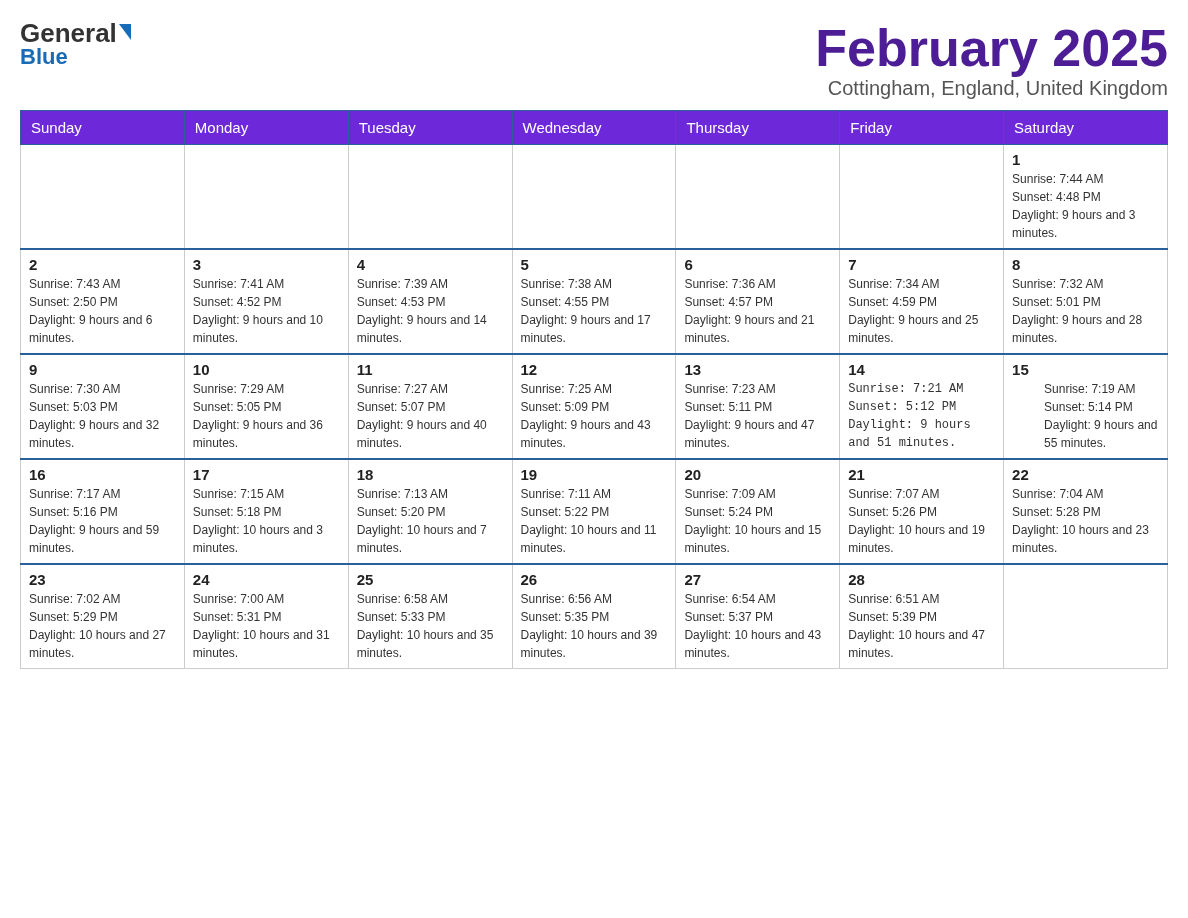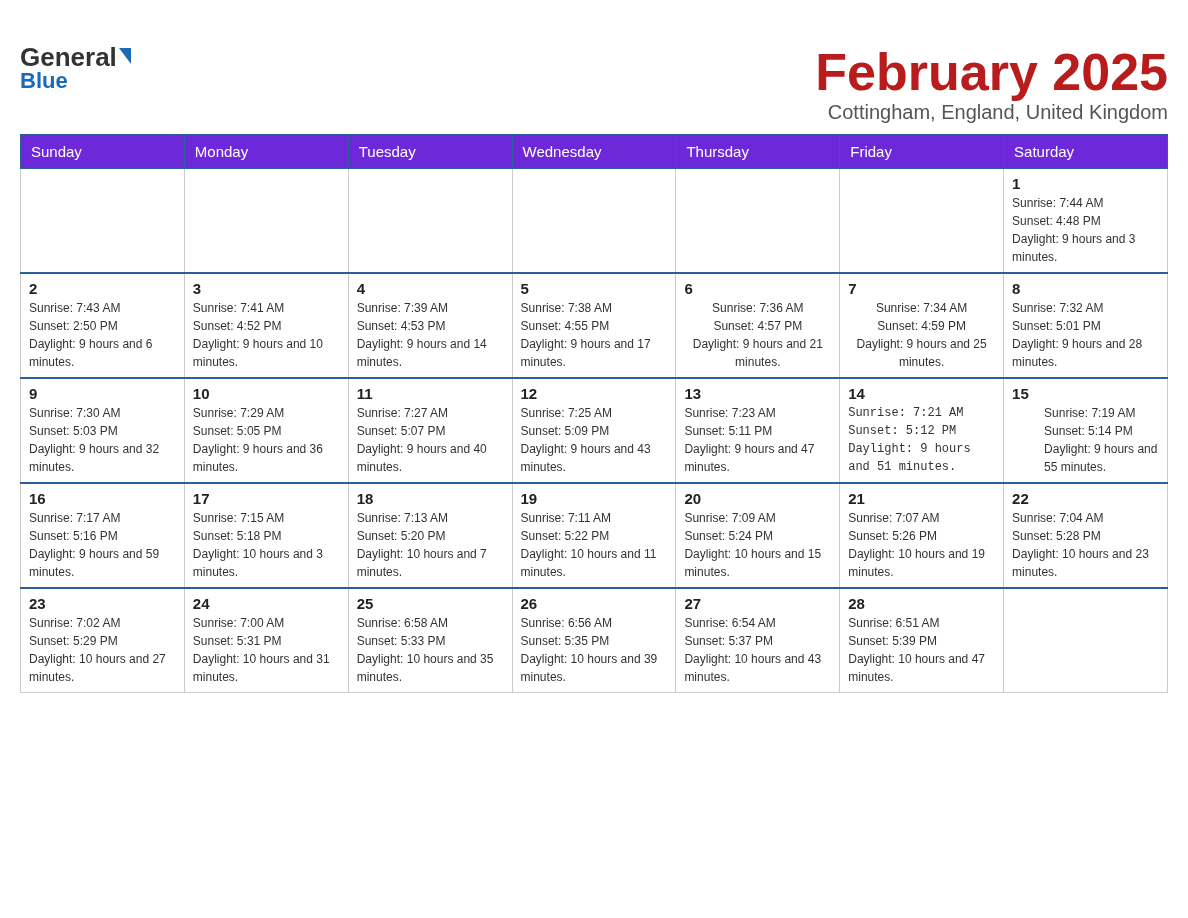--- a/index.html
+++ b/index.html
@@ -8,21 +8,20 @@
       background: #fff;
       padding: 20px;
       width: 1188px;
       min-height: 918px;
     }
     .header {
       display: flex;
       justify-content: space-between;
       align-items: flex-start;
       margin-bottom: 10px;
-      margin-top: 24px;
     }
     .logo {
       display: flex;
       flex-direction: column;
       align-items: flex-start;
     }
     .logo-general {
       font-size: 26px;
       font-weight: bold;
       color: #333;
@@ -33,21 +32,21 @@
       font-weight: bold;
       color: #1a6bb5;
       line-height: 1;
     }
     .title-area {
       text-align: right;
     }
     .month-title {
       font-size: 52px;
       font-weight: bold;
-      color: #b91c1c;
+      color: #4c1d95;
       line-height: 1.1;
     }
     .location {
       font-size: 20px;
       color: #555;
     }
     .calendar {
       width: 100%;
       border-collapse: collapse;
       margin-top: 10px;
@@ -153,27 +152,27 @@
 Daylight: 9 hours and 14 minutes.</div>
         </td>
         <td>
           <span class="day-number">5</span>
           <div class="day-info" style="white-space: pre-line;">Sunrise: 7:38 AM
 Sunset: 4:55 PM
 Daylight: 9 hours and 17 minutes.</div>
         </td>
         <td>
           <span class="day-number">6</span>
-          <div class="day-info" style="white-space: pre-line; text-align: center;">Sunrise: 7:36 AM
+          <div class="day-info" style="white-space: pre-line;">Sunrise: 7:36 AM
 Sunset: 4:57 PM
 Daylight: 9 hours and 21 minutes.</div>
         </td>
         <td>
           <span class="day-number">7</span>
-          <div class="day-info" style="white-space: pre-line; text-align: center;">Sunrise: 7:34 AM
+          <div class="day-info" style="white-space: pre-line;">Sunrise: 7:34 AM
 Sunset: 4:59 PM
 Daylight: 9 hours and 25 minutes.</div>
         </td>
         <td>
           <span class="day-number">8</span>
           <div class="day-info" style="white-space: pre-line;">Sunrise: 7:32 AM
 Sunset: 5:01 PM
 Daylight: 9 hours and 28 minutes.</div>
         </td>
       </tr>

